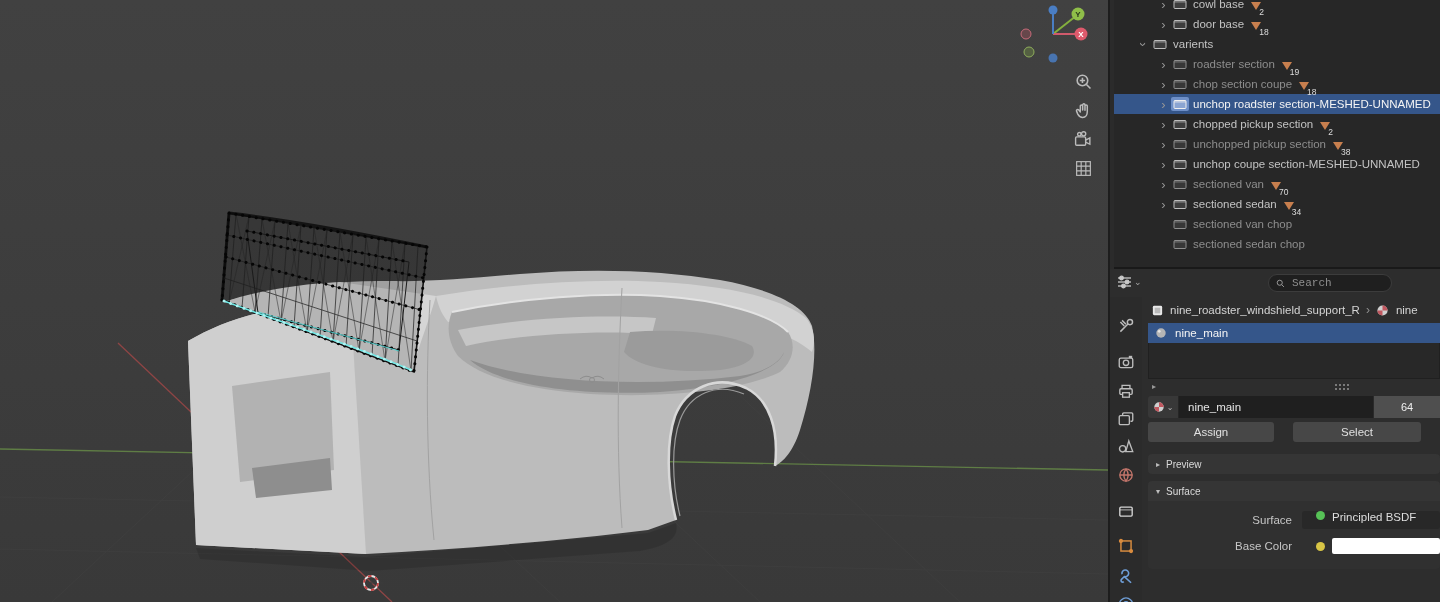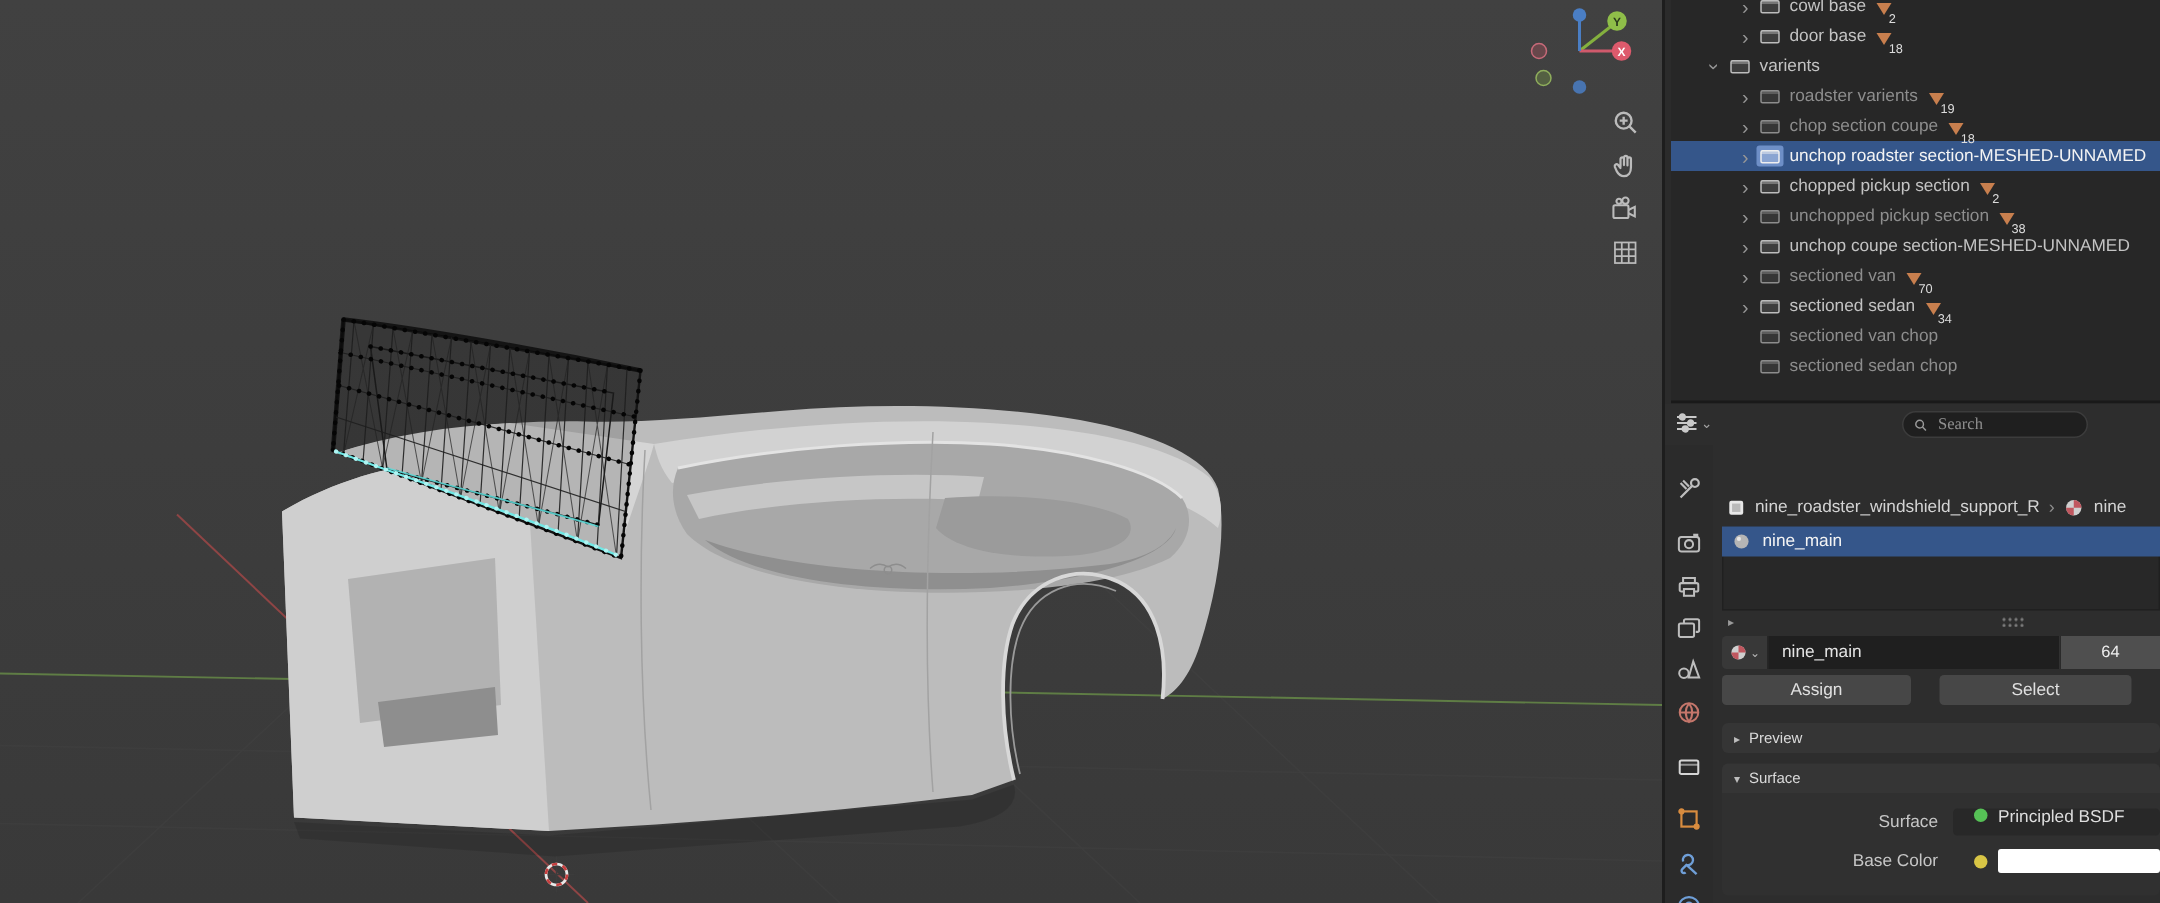--- a/index.html
+++ b/index.html
@@ -34,27 +34,27 @@
   .badge{display:inline-flex;align-items:flex-start;margin-left:7px;}
   .tri{width:0;height:0;border-left:5px solid transparent;border-right:5px solid transparent;border-top:8px solid #c87f4e;margin-top:3px;}
   .badge em{font-style:normal;font-size:8.5px;color:#dcdcdc;position:relative;top:8px;left:-2px;}
 
   
   #props{position:absolute;left:0;top:269px;width:330px;height:333px;background:#2d2d2d;}
   #props-header{position:relative;height:28px;}
   .ed-icon{position:absolute;left:7px;top:6px;display:flex;align-items:center;gap:2px;color:#bdbdbd;}
   .ed-icon .chev{font-size:9px;color:#a5a5a5;}
   .search{position:absolute;left:158px;top:5px;width:124px;height:18px;background:#1f1f1f;border:1px solid #3c3c3c;border-radius:9px;display:flex;align-items:center;padding:0 7px;box-sizing:border-box;}
-  .search input{background:transparent;border:none;outline:none;color:#cfcfcf;font-size:11px;width:90px;margin-left:5px;font-family:Liberation Serif, serif;}
+  .search input{background:transparent;border:none;outline:none;color:#cfcfcf;font-size:11px;width:90px;margin-left:5px;font-family:Liberation Mono, monospace;}
   .search input::placeholder{color:#8f8f8f;}
 
   #tabstrip{position:absolute;left:0;top:28px;bottom:0;width:32px;background:#2b2b2b;}
   .ptab{position:absolute;left:7px;width:18px;height:18px;}
 
-  #pcontent{position:absolute;left:32px;top:28px;right:0;bottom:0;overflow:hidden;margin-top:28px;}
+  #pcontent{position:absolute;left:32px;top:28px;right:0;bottom:0;overflow:hidden;}
 
   .crumb{height:26px;display:flex;align-items:center;padding-left:8px;font-size:11.5px;color:#d4d4d4;white-space:nowrap;}
   .crumb .sep{color:#8f8f8f;margin:0 6px;font-size:12px;}
   .crumb .sep::before{content:"›";}
   .mini{width:14px;height:14px;display:inline-flex;align-items:center;justify-content:center;margin-right:6px;flex:0 0 auto;}
 
   .slotlist{margin-left:6px;height:56px;background:#282828;box-shadow:inset 0 0 0 1px #202020;}
   .slotrow{height:20px;display:flex;align-items:center;padding-left:6px;font-size:11.5px;}
   .slotrow.active{background:#35568a;color:#f4f4f4;}
   .slotrow .mini{margin-right:7px;}
@@ -269,21 +269,21 @@
       </div>
 
       <div class="orow lvl2 dim">
         <span class="arr"></span>
         <span class="cic">
             <svg width="14" height="12" viewBox="0 0 14 12">
               <rect x="1" y="2.5" width="12" height="8" rx="1" fill="rgba(255,255,255,0.07)" stroke="#8d8d8d"></rect>
               <rect x="1" y="2.5" width="12" height="2.2" fill="#8d8d8d" opacity="0.45"></rect>
             </svg>
           </span>
-        <span class="olabel">roadster varients</span>
+        <span class="olabel">roadster section</span>
         <span class="badge">
             <span class="tri"></span>
             <em>19</em>
           </span>
       </div>
 
       <div class="orow lvl2 dim">
         <span class="arr"></span>
         <span class="cic">
             <svg width="14" height="12" viewBox="0 0 14 12">

